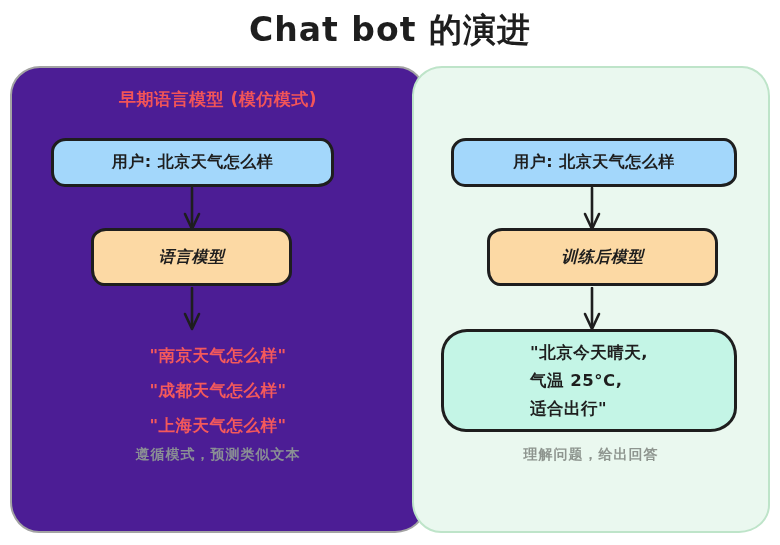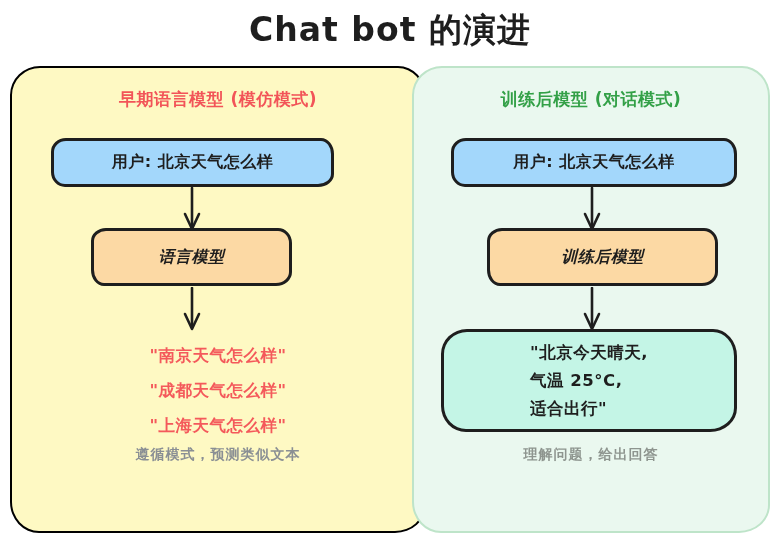--- a/index.html
+++ b/index.html
@@ -18,22 +18,22 @@
     font-size: 33px; font-weight: bold; color: #1e1e1e;
     letter-spacing: 1px;
   }
 
   .panel {
     position: absolute; top: 66px; height: 467px;
     border-radius: 30px 28px 31px 29px / 29px 30px 28px 31px;
   }
   .panel-left {
     left: 10px; width: 416px;
-    background: #fef9c3;
-    border: 2px solid #000000;
+    background: #4c1d95;
+    border: 2px solid #a3a3a3;
   }
   .panel-right {
     left: 412px; width: 358px;
     background: #eaf8ef;
     border: 2px solid #bee4c9;
   }
 
   .panel-header {
     position: absolute; top: 20px; left: 0; width: 100%;
     text-align: center;
@@ -129,21 +129,20 @@
     <div class="outputs">
       <div>"南京天气怎么样"</div>
       <div>"成都天气怎么样"</div>
       <div>"上海天气怎么样"</div>
     </div>
 
     <div class="caption">遵循模式，预测类似文本</div>
   </div>
 
   <div class="panel panel-right">
-    <div class="panel-header">训练后模型 (对话模式)</div>
 
     <div class="node node-user">
       <span>用户: 北京天气怎么样</span>
     </div>
 
     <svg class="arrow arrow-1" viewBox="0 0 22 44">
       <line x1="11" y1="1" x2="11" y2="38" stroke="#1e1e1e" stroke-width="2.6" stroke-linecap="round"></line>
       <polyline points="4,27 11,42 18,27" fill="none" stroke="#1e1e1e" stroke-width="2.6" stroke-linecap="round" stroke-linejoin="round"></polyline>
     </svg>
 

